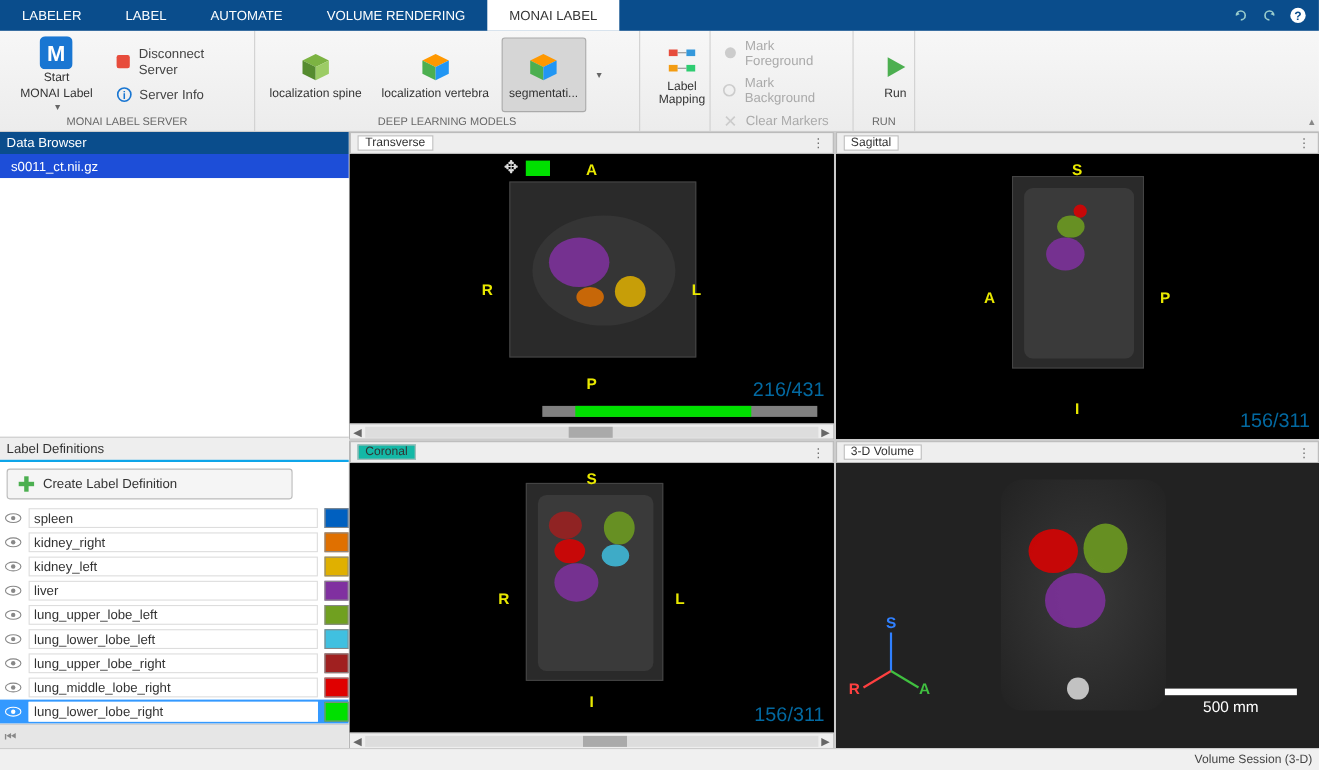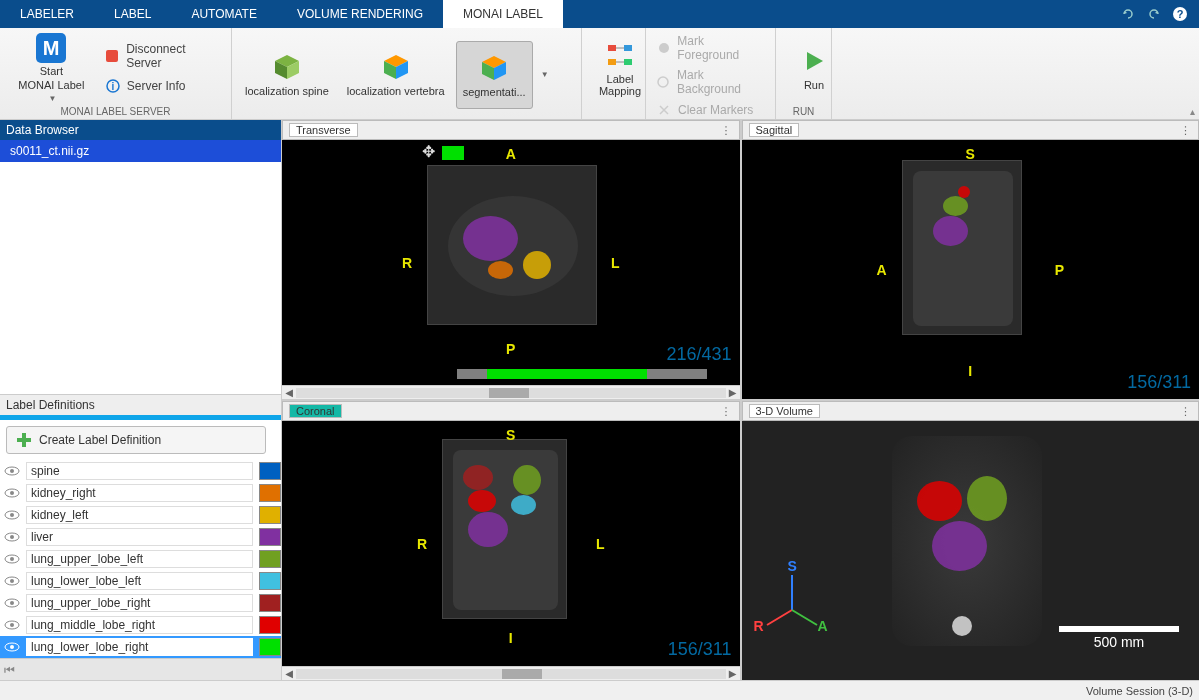--- a/index.html
+++ b/index.html
@@ -20,31 +20,31 @@
 .big-btn { display: flex; flex-direction: column; align-items: center; justify-content: center; padding: 4px 6px; min-width: 64px; height: 68px; border: 1px solid transparent; border-radius: 3px; cursor: pointer; font-size: 11px; color: #333; text-align: center; gap: 2px; }
 .big-btn.selected { background: #d6d6d6; border-color: #aaa; }
 .big-btn .ic { width: 32px; height: 32px; display: flex; align-items: center; justify-content: center; }
 .small-row { display: flex; align-items: center; gap: 6px; padding: 2px 4px; font-size: 12px; color: #444; cursor: pointer; }
 .small-row.disabled { color: #aaa; cursor: default; }
 .small-row .sic { width: 16px; height: 16px; display: inline-flex; align-items: center; justify-content: center; }
 .dropdown-arrow { font-size: 8px; color: #666; margin-left: 2px; }
 
 
 .main { display: flex; height: calc(700px - 28px - 92px - 20px); }
-.left-col { width: 282px; display: flex; flex-direction: column; border-right: 1px solid #ccc; }
+.left-col { width: 318px; display: flex; flex-direction: column; border-right: 1px solid #ccc; }
 .right-col { flex: 1; display: flex; flex-direction: column; }
 
 
 .panel-header { background: #0a4d8c; color: #fff; font-size: 12px; padding: 3px 6px; }
 .data-list { background: #fff; }
 .data-item { background: #1d4ed8; color: #fff; font-size: 12px; padding: 4px 10px; }
 .data-spacer { flex: 1; background: #fff; min-height: 220px; }
 
 
-.label-def-header { background: #eee; color: #333; font-size: 12px; padding: 3px 6px; border-top: 1px solid #ccc; border-bottom: 5px solid #0ea5e9; }
+.label-def-header { background: #eee; color: #333; font-size: 12px; padding: 3px 6px; border-top: 1px solid #ccc; border-bottom: 2px solid #0ea5e9; }
 .create-btn { display: flex; align-items: center; gap: 6px; border: 1px solid #bbb; border-radius: 3px; margin: 6px; padding: 4px 8px; font-size: 12px; color: #333; cursor: pointer; width: 260px; background: #f5f5f5; }
 .label-list { overflow-y: auto; }
 .label-row { display: flex; align-items: center; height: 22px; font-size: 12px; color: #333; padding-left: 4px; gap: 6px; }
 .label-row.sel { background: #3399ff; color: #fff; }
 .label-row .eye { width: 16px; height: 16px; color: #888; }
 .label-row.sel .eye { color: #fff; }
 .label-row .name { flex: 1; border: 1px solid #ddd; background: #fff; color: #333; padding: 1px 4px; height: 18px; display: flex; align-items: center; }
 .label-row.sel .name { border-color: #fff; }
 .label-row .sw { width: 22px; height: 18px; border: 1px solid #888; }
 
@@ -180,20 +180,21 @@
               <path d="M2 8 L14 14 L14 26 L2 20 Z" fill="#4caf50"></path>
               <path d="M26 8 L14 14 L14 26 L26 20 Z" fill="#2196f3"></path>
             </svg>
           </div>
           <span>segmentati...</span>
         </div>
       <div style="width:14px;display:flex;align-items:center;justify-content:center;cursor:pointer">
           <span class="dropdown-arrow">▼</span>
         </div>
     </div>
+    <div class="ribbon-group-label">DEEP LEARNING MODELS</div>
   </div>
 
   <div class="ribbon-group" style="width:64px">
     <div class="ribbon-group-body">
       <div class="big-btn">
           <div class="ic">
             <svg width="28" height="28">
               <rect x="2" y="4" width="8" height="6" fill="#e74c3c"></rect>
               <rect x="18" y="4" width="8" height="6" fill="#3498db"></rect>
               <rect x="2" y="18" width="8" height="6" fill="#f39c12"></rect>
@@ -274,21 +275,21 @@
       <span>Create Label Definition</span>
     </div>
     <div class="label-list" id="label-list">
         <div class="label-row">
           <span class="eye">
             <svg width="16" height="16" viewBox="0 0 16 16">
               <ellipse cx="8" cy="8" rx="7" ry="4" fill="none" stroke="currentColor" stroke-width="1"></ellipse>
               <circle cx="8" cy="8" r="2" fill="currentColor"></circle>
             </svg>
           </span>
-          <span class="name">spine</span>
+          <span class="name">spleen</span>
           <span class="sw" style="background:#0060c0"></span>
         </div>
         <div class="label-row">
           <span class="eye">
             <svg width="16" height="16" viewBox="0 0 16 16">
               <ellipse cx="8" cy="8" rx="7" ry="4" fill="none" stroke="currentColor" stroke-width="1"></ellipse>
               <circle cx="8" cy="8" r="2" fill="currentColor"></circle>
             </svg>
           </span>
           <span class="name">kidney_right</span>

